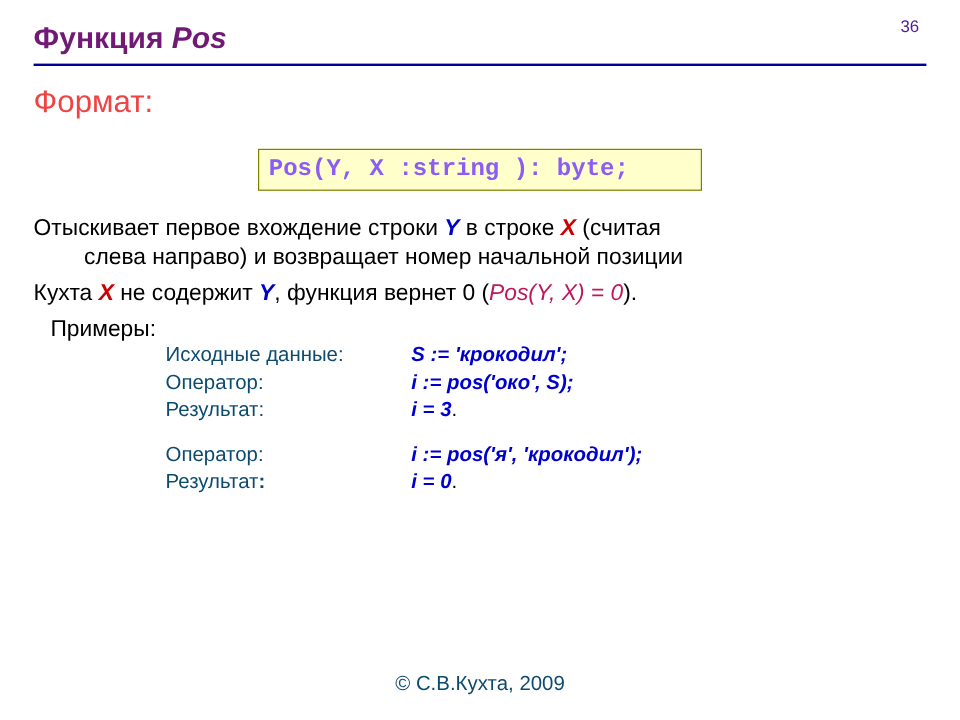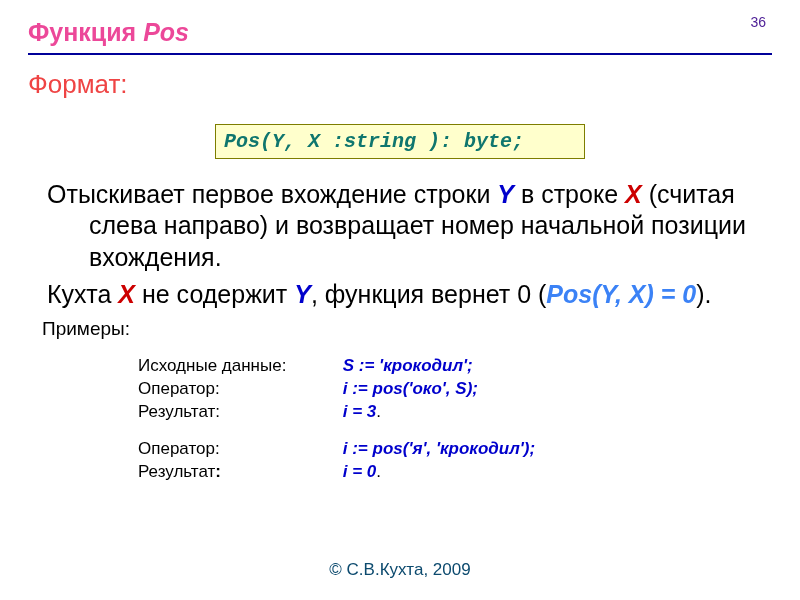--- a/index.html
+++ b/index.html
@@ -18,21 +18,21 @@
   .pagenum {
     position: absolute;
     top: 14px;
     right: 34px;
     font-size: 14px;
     color: #4c1d95;
   }
   .title {
     font-size: 25px;
     font-weight: bold;
-    color: #ec4899;
+    color: #701a75;
     margin-bottom: 6px;
   }
   .title .italic { font-style: italic; }
   .title-rule {
     border: 0;
     border-top: 2px solid #000099;
     margin: 0 0 14px 0;
   }
   .format-label {
     font-size: 26px;
@@ -41,48 +41,46 @@
   }
   .codebox {
     background: #ffffcc;
     border: 1px solid #7d7d00;
     width: 370px;
     margin: 0 auto 20px auto;
     padding: 5px 8px;
     font-family: "Courier New", monospace;
     font-size: 20px;
     font-weight: bold;
-    font-style: italic;
-    color: #0f766e;
+    color: #8b5cf6;
     white-space: pre;
   }
   .para {
-    font-size: 25px;
+    font-size: 19px;
     color: #000;
     line-height: 1.25;
     margin-bottom: 6px;
-    margin-left: 19px;
   }
   .para .indent { padding-left: 42px; display: block; }
   .y-col { color: #0000cc; font-weight: bold; font-style: italic; }
   .x-col { color: #cc0000; font-weight: bold; font-style: italic; }
-  .blue-bi { color: #3b82f6; font-weight: bold; font-style: italic; text-align: center; }
+  .blue-bi { color: #be185d; font-weight: normal; font-style: italic; text-align: center; }
   .examples-label {
     font-size: 19px;
-    margin: 8px 0 16px 14px;
+    margin: 8px 0 0 14px;
   }
   .ex-table {
     margin-left: 110px;
     font-size: 17px;
   }
   .ex-row { margin-bottom: 3px; }
   .ex-row .lab {
     display: inline-block;
     width: 200px;
-    color: #000000;
+    color: #0c4a6e;
     vertical-align: top;
   }
   .ex-row .val {
     display: inline-block;
     color: #0000cc;
     font-weight: bold;
     font-style: italic;
     vertical-align: top;
   }
   .ex-gap { height: 14px; }
@@ -108,21 +106,20 @@
   </div>
   <hr class="title-rule">
 
   <div class="format-label">Формат:</div>
 
   <div class="codebox"><span>Pos(Y, X :string ): byte;</span></div>
 
   <div class="para">
     <span>Отыскивает первое вхождение строки </span><span class="y-col">Y</span><span> в строке </span><span class="x-col">X</span><span> (считая</span>
     <span class="indent">слева направо) и возвращает номер начальной позиции</span>
-    <span class="indent">вхождения.</span>
   </div>
 
   <div class="para">
     <span>Кухта </span><span class="x-col">X</span><span> не содержит </span><span class="y-col">Y</span><span>, функция вернет 0 (</span><span class="blue-bi">Pos(Y, X) = 0</span><span>).</span>
   </div>
 
 
   <div class="examples-label">Примеры:</div>
 
   <div class="ex-table">

